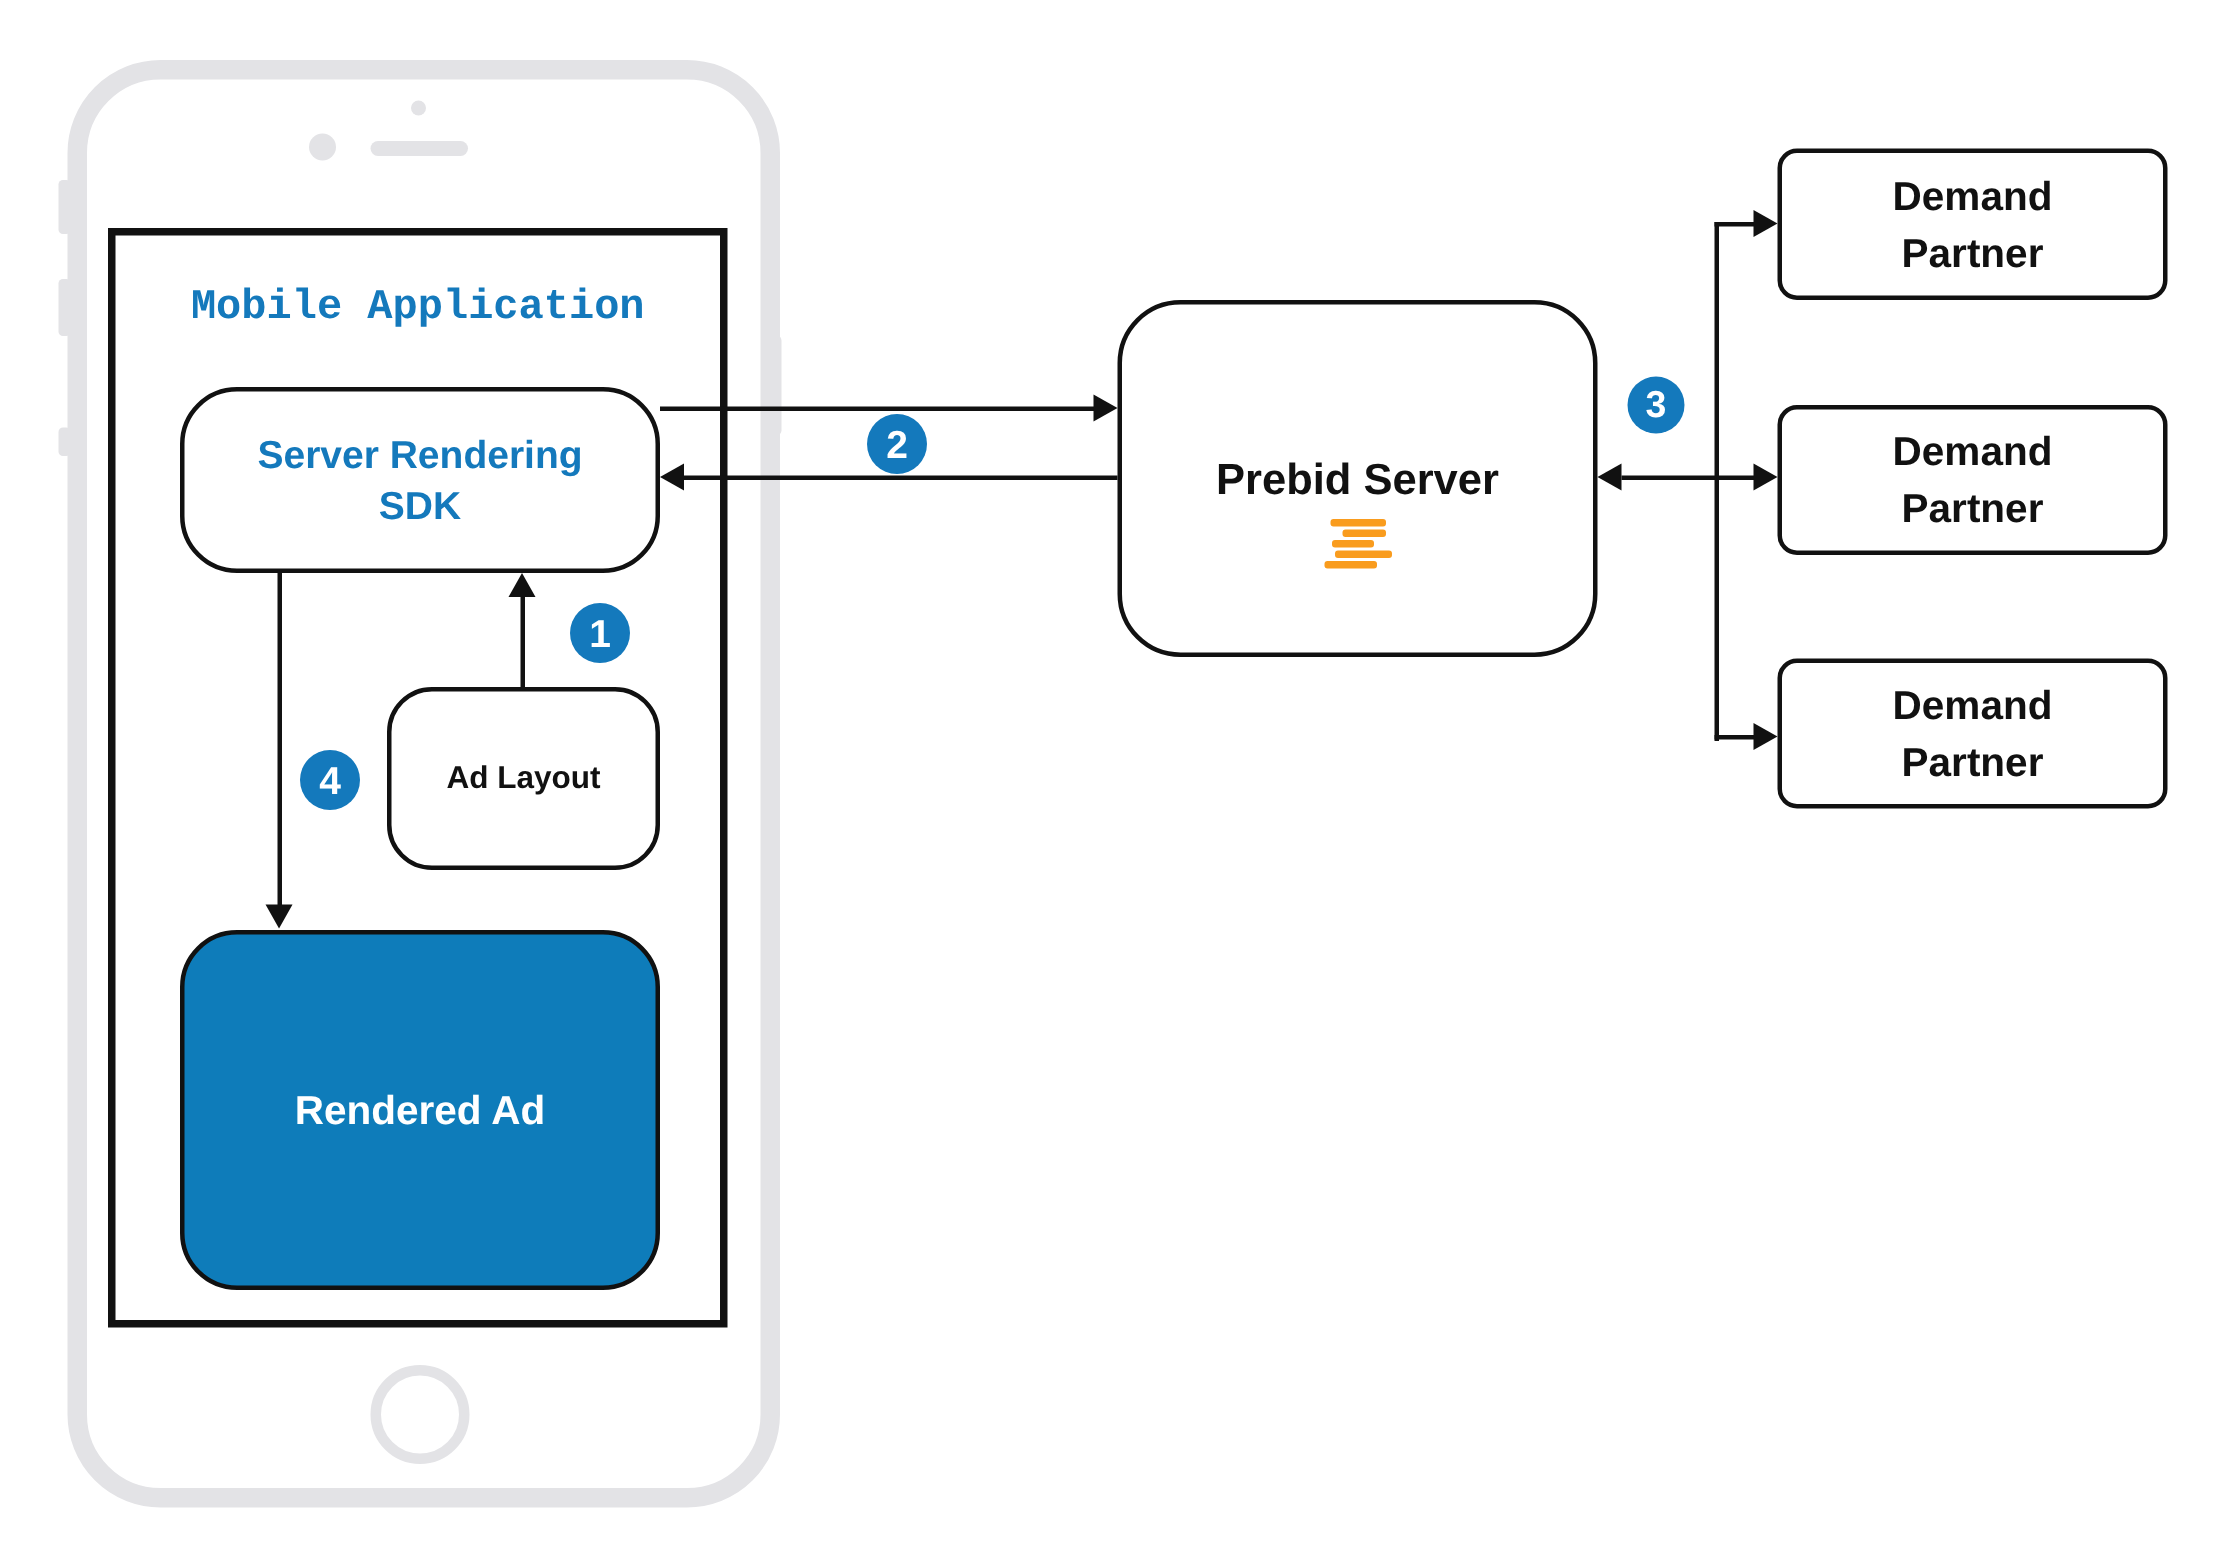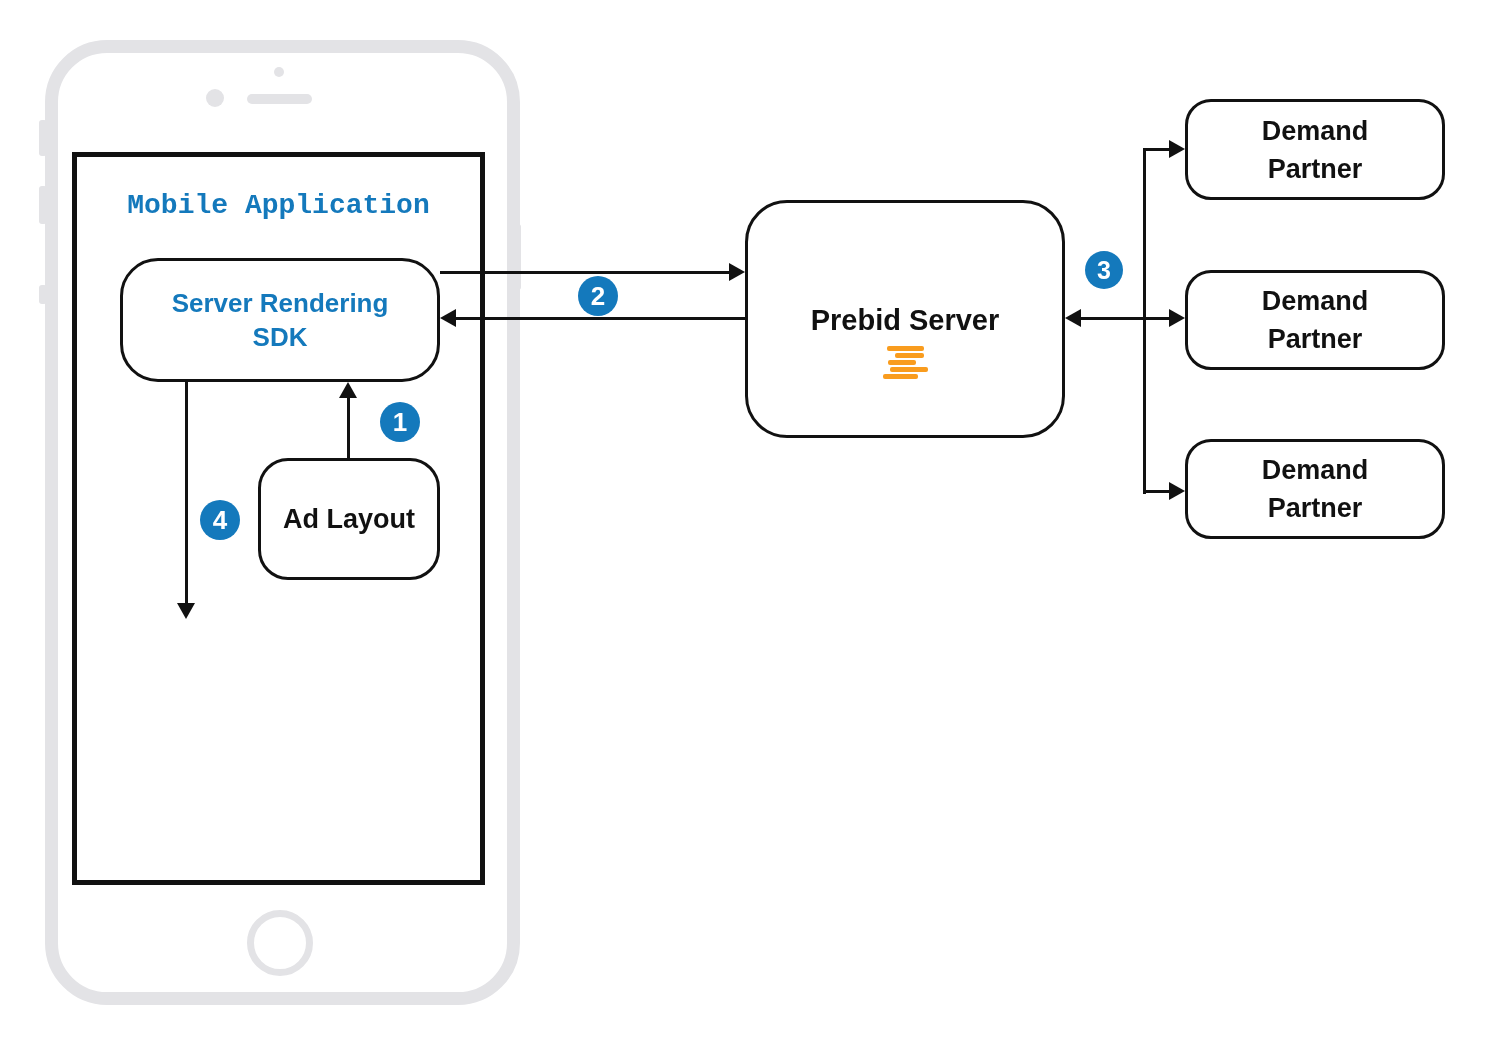--- a/index.html
+++ b/index.html
@@ -54,29 +54,29 @@
     background: #fff;
   }
   .app-title {
     left: 72px; top: 190px; width: 413px;
     text-align: center;
     color: var(--blue);
     font-size: 28px; font-weight: bold; font-family: Liberation Mono, monospace;
   }
   .sdk-box { left: 120px; top: 258px; width: 320px; height: 124px; border-radius: 38px; }
   .sdk-box .t { color: var(--blue); font-size: 26px; line-height: 34px; }
-  .adlayout-box { left: 258px; top: 458px; width: 182px; height: 122px; border-radius: 30px; font-size: 27px; }
+  .adlayout-box { left: 258px; top: 458px; width: 182px; height: 122px; border-radius: 30px; font-size: 21px; }
   .rendered-box {
     left: 120px; top: 620px; width: 320px; height: 240px;
     background: var(--blue-fill);
     color: #ffffff; font-size: 27px; border-radius: 38px;
   }
   .server-box { left: 745px; top: 200px; width: 320px; height: 238px; border-radius: 42px; }
   .server-label { left: 745px; top: 304px; width: 320px; text-align: center; font-size: 29px; font-weight: bold; color: var(--ink); }
-  .dp-box { width: 260px; height: 100px; border-radius: 26px; font-size: 27px; line-height: 38px; }
+  .dp-box { width: 260px; height: 100px; border-radius: 13px; font-size: 27px; line-height: 38px; }
   .dp-1 { left: 1185px; top: 99px;  height: 101px; }
   .dp-2 { left: 1185px; top: 270px; }
   .dp-3 { left: 1185px; top: 439px; }
 
   
   .prebid-logo { left: 883px; top: 346px; width: 46px; height: 36px; }
   .prebid-logo .bar { position: absolute; height: 5px; background: var(--orange); border-radius: 2px; }
   .prebid-logo .b1 { left: 4px;  top: 0px;  width: 37px; }
   .prebid-logo .b2 { left: 12px; top: 7px;  width: 29px; }
   .prebid-logo .b3 { left: 5px;  top: 14px; width: 28px; }
@@ -121,20 +121,23 @@
 
   <div class="abs dbox sdk-box">
     <div class="t">Server Rendering</div>
     <div class="t">SDK</div>
   </div>
 
   <div class="abs dbox adlayout-box">
     <div>Ad Layout</div>
   </div>
 
+  <div class="abs dbox rendered-box">
+    <div>Rendered Ad</div>
+  </div>
 
   <div class="abs dbox server-box"></div>
   <div class="abs server-label">Prebid Server</div>
   <div class="abs prebid-logo">
     <div class="bar b1"></div>
       <div class="bar b2"></div>
       <div class="bar b3"></div>
       <div class="bar b4"></div>
       <div class="bar b5"></div>
   </div>

